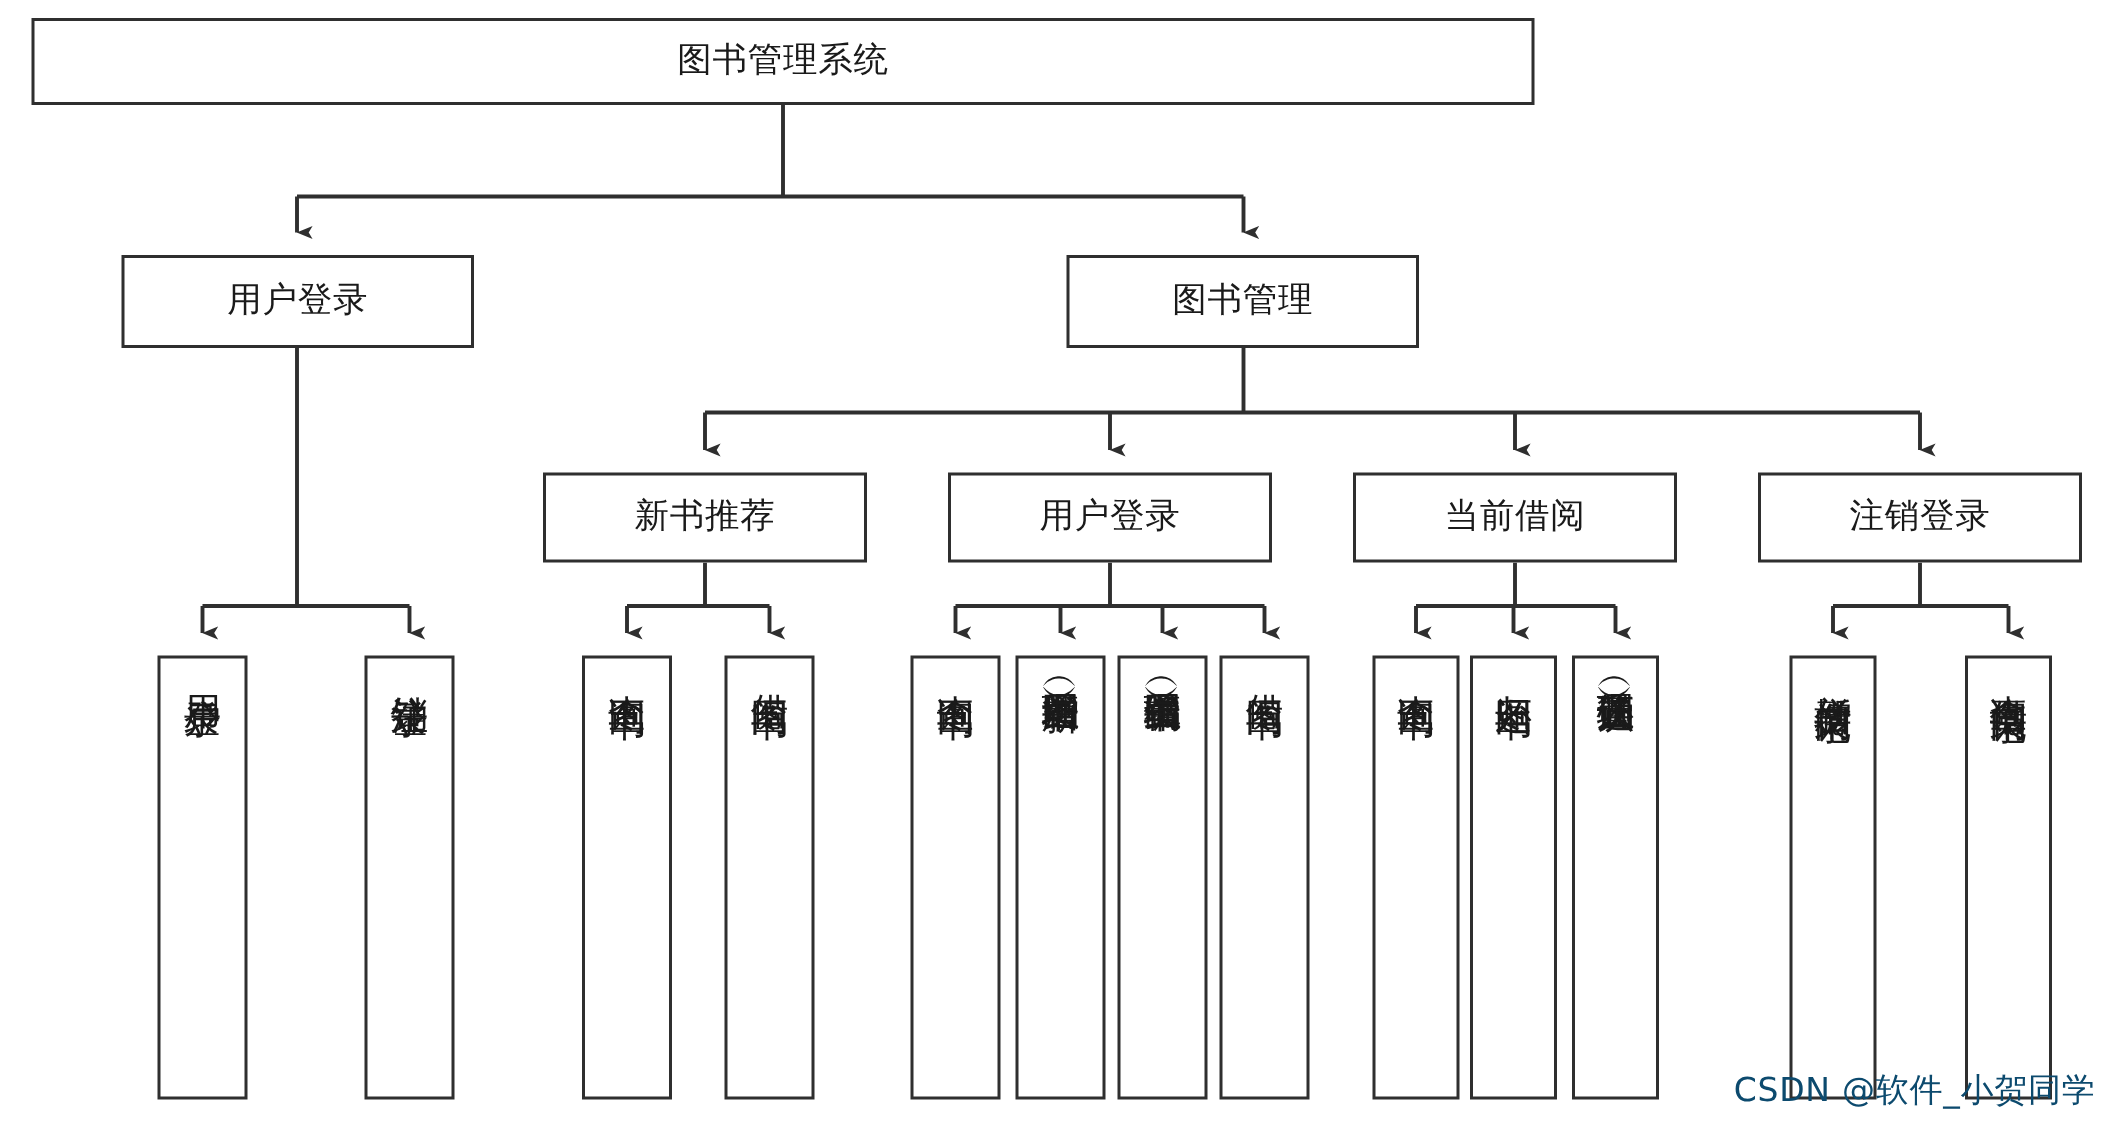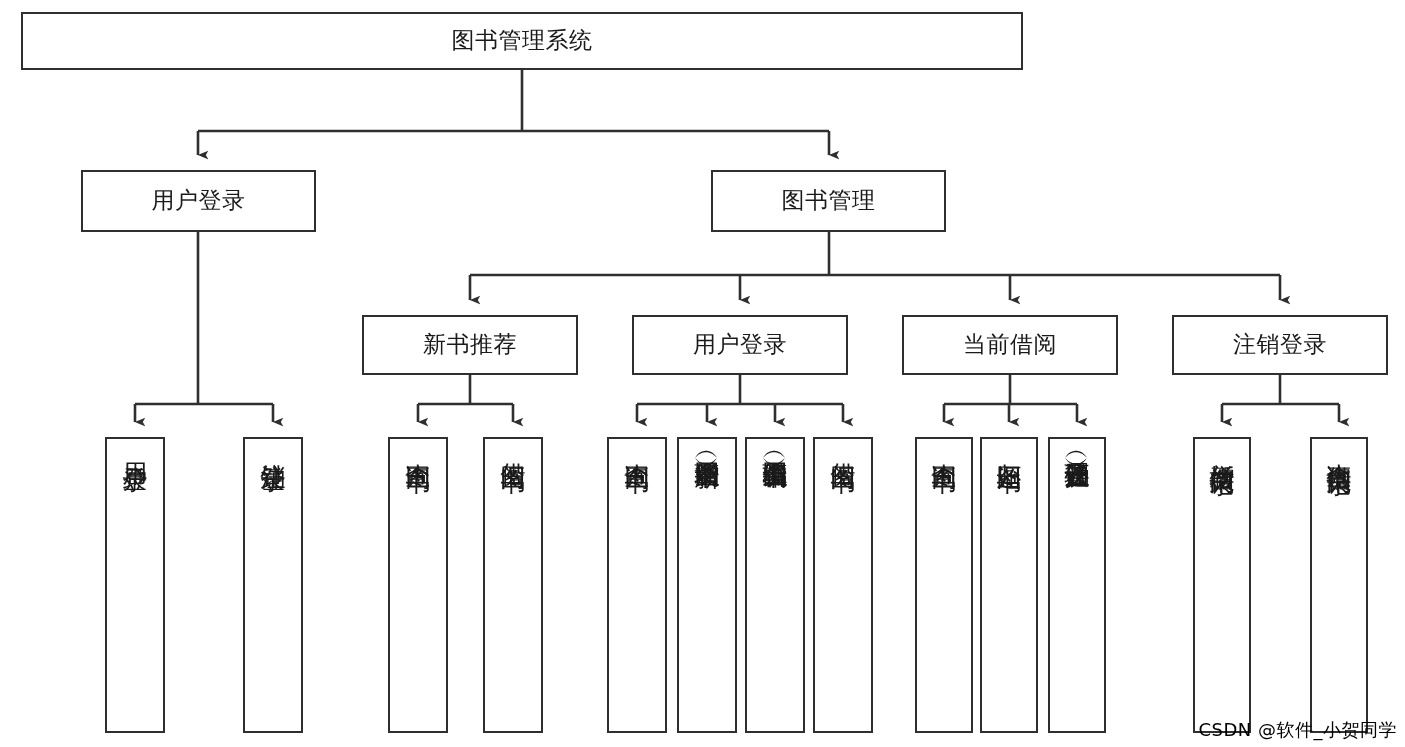--- a/index.html
+++ b/index.html
@@ -59,22 +59,22 @@
     line-height: 1;
   }
   .node-v.tall .node-label {
     font-size: 25px;
     letter-spacing: 0px;
   }
   .watermark {
     position: absolute;
     right: 8px;
     bottom: 5px;
-    font-size: 18px;
-    color: #000000;
+    font-size: 22px;
+    color: #0c4a6e;
     letter-spacing: 0.5px;
     white-space: nowrap;
     pointer-events: none;
   }
 </style>
 </head>
 <body>
 
 <div id="diagram-root">
 

